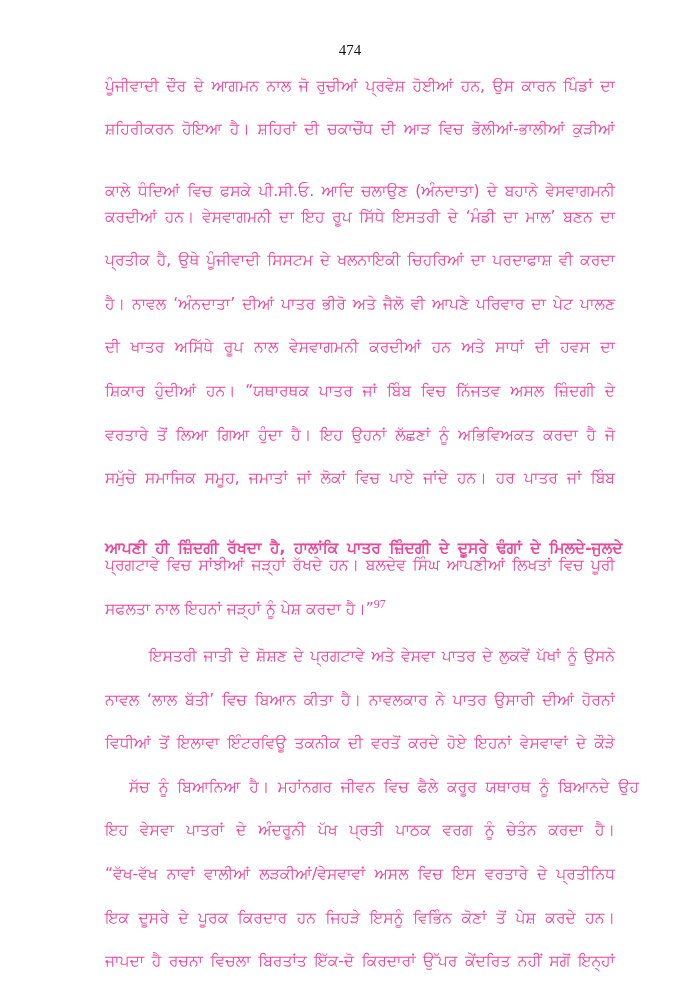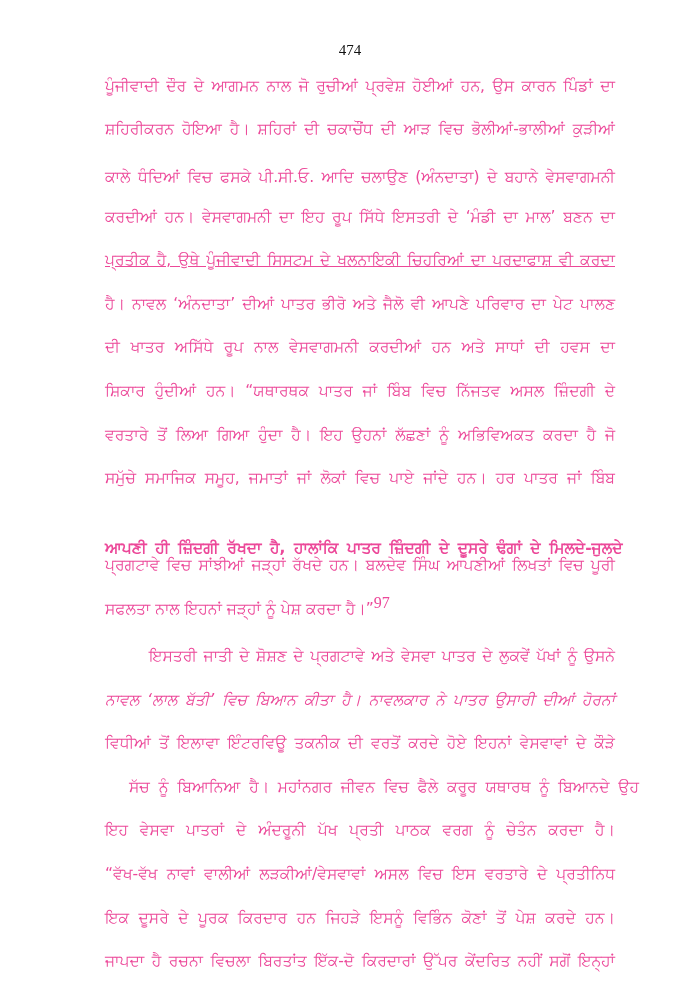--- a/index.html
+++ b/index.html
@@ -38,50 +38,50 @@
     }
     .line.last {
       text-align-last: left;
     }
     .line.indent {
       left: 149px;
       width: 466px;
     }
     sup.fn {
       font-family: "Liberation Serif", serif;
-      font-size: 16px;
+      font-size: 12px;
       vertical-align: super;
       line-height: 0;
     }
   </style>
 </head>
 <body>
 
 <div>
   <div class="page-number">474</div>
 
   <div>
     <div class="line" style="top: 76px; text-align-last: left; text-align: left;"><span style="white-space: nowrap; word-spacing: 2.57812px;">ਪੂੰਜੀਵਾਦੀ ਦੌਰ ਦੇ ਆਗਮਨ ਨਾਲ ਜੋ ਰੁਚੀਆਂ ਪ੍ਰਵੇਸ਼ ਹੋਈਆਂ ਹਨ, ਉਸ ਕਾਰਨ ਪਿੰਡਾਂ ਦਾ</span></div>
     <div class="line" style="top: 119px; text-align-last: left; text-align: left;"><span style="white-space: nowrap; word-spacing: 3.00625px;">ਸ਼ਹਿਰੀਕਰਨ ਹੋਇਆ ਹੈ। ਸ਼ਹਿਰਾਂ ਦੀ ਚਕਾਚੌਂਧ ਦੀ ਆੜ ਵਿਚ ਭੋਲੀਆਂ-ਭਾਲੀਆਂ ਕੁੜੀਆਂ</span></div>
-    <div class="line" style="top: 167px; text-align-last: left; text-align: left;"><span style="white-space: nowrap; word-spacing: 2.5625px;">ਕਾਲੇ ਧੰਦਿਆਂ ਵਿਚ ਫਸਕੇ ਪੀ.ਸੀ.ਓ. ਆਦਿ ਚਲਾਉਣ (ਅੰਨਦਾਤਾ) ਦੇ ਬਹਾਨੇ ਵੇਸਵਾਗਮਨੀ</span></div>
+    <div class="line" style="top: 181px; text-align-last: left; text-align: left;"><span style="white-space: nowrap; word-spacing: 2.5625px;">ਕਾਲੇ ਧੰਦਿਆਂ ਵਿਚ ਫਸਕੇ ਪੀ.ਸੀ.ਓ. ਆਦਿ ਚਲਾਉਣ (ਅੰਨਦਾਤਾ) ਦੇ ਬਹਾਨੇ ਵੇਸਵਾਗਮਨੀ</span></div>
     <div class="line" style="top: 207px; text-align-last: left; text-align: left;"><span style="white-space: nowrap; word-spacing: 2.72356px;">ਕਰਦੀਆਂ ਹਨ। ਵੇਸਵਾਗਮਨੀ ਦਾ ਇਹ ਰੂਪ ਸਿੱਧੇ ਇਸਤਰੀ ਦੇ ‘ਮੰਡੀ ਦਾ ਮਾਲ’ ਬਣਨ ਦਾ</span></div>
-    <div class="line" style="top: 250px; text-align-last: left; text-align: right; text-decoration: underline;"><span style="white-space: nowrap; word-spacing: 2.08665px;">ਪ੍ਰਤੀਕ ਹੈ, ਉਥੇ ਪੂੰਜੀਵਾਦੀ ਸਿਸਟਮ ਦੇ ਖਲਨਾਇਕੀ ਚਿਹਰਿਆਂ ਦਾ ਪਰਦਾਫਾਸ਼ ਵੀ ਕਰਦਾ</span></div>
+    <div class="line" style="top: 250px; text-align-last: left; text-align: right;"><span style="white-space: nowrap; word-spacing: 2.08665px;">ਪ੍ਰਤੀਕ ਹੈ, ਉਥੇ ਪੂੰਜੀਵਾਦੀ ਸਿਸਟਮ ਦੇ ਖਲਨਾਇਕੀ ਚਿਹਰਿਆਂ ਦਾ ਪਰਦਾਫਾਸ਼ ਵੀ ਕਰਦਾ</span></div>
     <div class="line" style="top: 294px; text-align-last: left; text-align: left;"><span style="white-space: nowrap; word-spacing: 2.08053px;">ਹੈ। ਨਾਵਲ ‘ਅੰਨਦਾਤਾ’ ਦੀਆਂ ਪਾਤਰ ਭੀਰੋ ਅਤੇ ਜੈਲੋ ਵੀ ਆਪਣੇ ਪਰਿਵਾਰ ਦਾ ਪੇਟ ਪਾਲਣ</span></div>
     <div class="line" style="top: 337px; text-align-last: left; text-align: left;"><span style="white-space: nowrap; word-spacing: 5.6237px;">ਦੀ ਖਾਤਰ ਅਸਿੱਧੇ ਰੂਪ ਨਾਲ ਵੇਸਵਾਗਮਨੀ ਕਰਦੀਆਂ ਹਨ ਅਤੇ ਸਾਧਾਂ ਦੀ ਹਵਸ ਦਾ</span></div>
     <div class="line" style="top: 381px; text-align-last: left; text-align: left;"><span style="white-space: nowrap; word-spacing: 4.87358px;">ਸ਼ਿਕਾਰ ਹੁੰਦੀਆਂ ਹਨ। “ਯਥਾਰਥਕ ਪਾਤਰ ਜਾਂ ਬਿੰਬ ਵਿਚ ਨਿੱਜਤਵ ਅਸਲ ਜ਼ਿੰਦਗੀ ਦੇ</span></div>
     <div class="line" style="top: 425px; text-align-last: left; text-align: left;"><span style="white-space: nowrap; word-spacing: 3.82812px;">ਵਰਤਾਰੇ ਤੋਂ ਲਿਆ ਗਿਆ ਹੁੰਦਾ ਹੈ। ਇਹ ਉਹਨਾਂ ਲੱਛਣਾਂ ਨੂੰ ਅਭਿਵਿਅਕਤ ਕਰਦਾ ਹੈ ਜੋ</span></div>
     <div class="line" style="top: 468px; text-align-last: left; text-align: right;"><span style="white-space: nowrap; word-spacing: 4.16346px;">ਸਮੁੱਚੇ ਸਮਾਜਿਕ ਸਮੂਹ, ਜਮਾਤਾਂ ਜਾਂ ਲੋਕਾਂ ਵਿਚ ਪਾਏ ਜਾਂਦੇ ਹਨ। ਹਰ ਪਾਤਰ ਜਾਂ ਬਿੰਬ</span></div>
     <div class="line" style="top: 538px; text-align-last: left; text-align: left; font-weight: bold;"><span style="white-space: nowrap; word-spacing: 3.17839px;">ਆਪਣੀ ਹੀ ਜ਼ਿੰਦਗੀ ਰੱਖਦਾ ਹੈ, ਹਾਲਾਂਕਿ ਪਾਤਰ ਜ਼ਿੰਦਗੀ ਦੇ ਦੂਸਰੇ ਢੰਗਾਂ ਦੇ ਮਿਲਦੇ-ਜੁਲਦੇ</span></div>
     <div class="line" style="top: 555px; text-align-last: left; text-align: left;"><span style="white-space: nowrap; word-spacing: 2.0142px;">ਪ੍ਰਗਟਾਵੇ ਵਿਚ ਸਾਂਝੀਆਂ ਜੜ੍ਹਾਂ ਰੱਖਦੇ ਹਨ। ਬਲਦੇਵ ਸਿੰਘ ਆਪਣੀਆਂ ਲਿਖਤਾਂ ਵਿਚ ਪੂਰੀ</span></div>
     <div class="line last" style="top:599px"><span>ਸਫਲਤਾ ਨਾਲ ਇਹਨਾਂ ਜੜ੍ਹਾਂ ਨੂੰ ਪੇਸ਼ ਕਰਦਾ ਹੈ।”</span><sup class="fn">97</sup></div>
   </div>
 
   <div>
     <div class="line indent" style="top: 646px; text-align-last: left; text-align: left;"><span style="white-space: nowrap; word-spacing: 1.63101px;">ਇਸਤਰੀ ਜਾਤੀ ਦੇ ਸ਼ੋਸ਼ਣ ਦੇ ਪ੍ਰਗਟਾਵੇ ਅਤੇ ਵੇਸਵਾ ਪਾਤਰ ਦੇ ਲੁਕਵੇਂ ਪੱਖਾਂ ਨੂੰ ਉਸਨੇ</span></div>
-    <div class="line" style="top: 690px; text-align-last: left; text-align: center; font-style: italic;"><span style="white-space: nowrap; word-spacing: 2.77604px;">ਨਾਵਲ ‘ਲਾਲ ਬੱਤੀ’ ਵਿਚ ਬਿਆਨ ਕੀਤਾ ਹੈ। ਨਾਵਲਕਾਰ ਨੇ ਪਾਤਰ ਉਸਾਰੀ ਦੀਆਂ ਹੋਰਨਾਂ</span></div>
+    <div class="line" style="top: 690px; text-align-last: left; text-align: center;"><span style="white-space: nowrap; word-spacing: 2.77604px;">ਨਾਵਲ ‘ਲਾਲ ਬੱਤੀ’ ਵਿਚ ਬਿਆਨ ਕੀਤਾ ਹੈ। ਨਾਵਲਕਾਰ ਨੇ ਪਾਤਰ ਉਸਾਰੀ ਦੀਆਂ ਹੋਰਨਾਂ</span></div>
     <div class="line" style="top: 733px; text-align-last: left; text-align: left;"><span style="white-space: nowrap; word-spacing: 3.11458px;">ਵਿਧੀਆਂ ਤੋਂ ਇਲਾਵਾ ਇੰਟਰਵਿਊ ਤਕਨੀਕ ਦੀ ਵਰਤੋਂ ਕਰਦੇ ਹੋਏ ਇਹਨਾਂ ਵੇਸਵਾਵਾਂ ਦੇ ਕੌੜੇ</span></div>
     <div class="line" style="top: 777px; text-align-last: left; text-align: left;"><span style="white-space: nowrap; word-spacing: 3.8125px; margin-left: 24px;">ਸੱਚ ਨੂੰ ਬਿਆਨਿਆ ਹੈ। ਮਹਾਂਨਗਰ ਜੀਵਨ ਵਿਚ ਫੈਲੇ ਕਰੂਰ ਯਥਾਰਥ ਨੂੰ ਬਿਆਨਦੇ ਉਹ</span></div>
     <div class="line" style="top: 820px; text-align-last: left; text-align: left;"><span style="white-space: nowrap; word-spacing: 6.9401px;">ਇਹ ਵੇਸਵਾ ਪਾਤਰਾਂ ਦੇ ਅੰਦਰੂਨੀ ਪੱਖ ਪ੍ਰਤੀ ਪਾਠਕ ਵਰਗ ਨੂੰ ਚੇਤੰਨ ਕਰਦਾ ਹੈ।</span></div>
     <div class="line" style="top: 864px; text-align-last: left; text-align: left;"><span style="white-space: nowrap; word-spacing: 4.12326px;">“ਵੱਖ-ਵੱਖ ਨਾਵਾਂ ਵਾਲੀਆਂ ਲੜਕੀਆਂ/ਵੇਸਵਾਵਾਂ ਅਸਲ ਵਿਚ ਇਸ ਵਰਤਾਰੇ ਦੇ ਪ੍ਰਤੀਨਿਧ</span></div>
     <div class="line" style="top: 908px; text-align-last: left; text-align: left;"><span style="white-space: nowrap; word-spacing: 4.59255px;">ਇਕ ਦੂਸਰੇ ਦੇ ਪੂਰਕ ਕਿਰਦਾਰ ਹਨ ਜਿਹੜੇ ਇਸਨੂੰ ਵਿਭਿੰਨ ਕੋਣਾਂ ਤੋਂ ਪੇਸ਼ ਕਰਦੇ ਹਨ।</span></div>
     <div class="line" style="top: 951px; text-align-last: left; text-align: left;"><span style="white-space: nowrap; word-spacing: 2.62074px;">ਜਾਪਦਾ ਹੈ ਰਚਨਾ ਵਿਚਲਾ ਬਿਰਤਾਂਤ ਇੱਕ-ਦੋ ਕਿਰਦਾਰਾਂ ਉੱਪਰ ਕੇਂਦਰਿਤ ਨਹੀਂ ਸਗੋਂ ਇਨ੍ਹਾਂ</span></div>
   </div>
 </div>
 
 </body></html>

